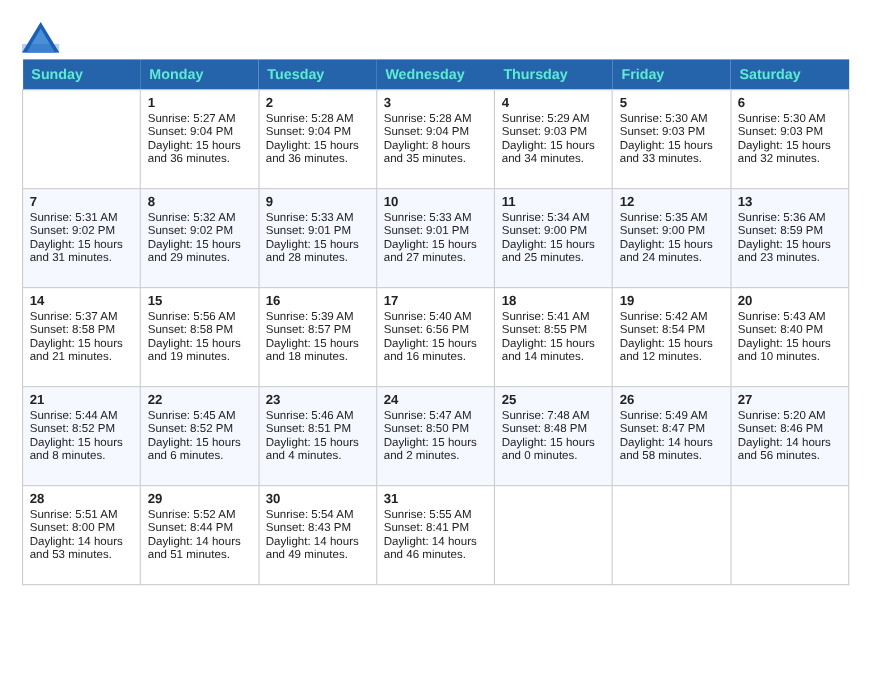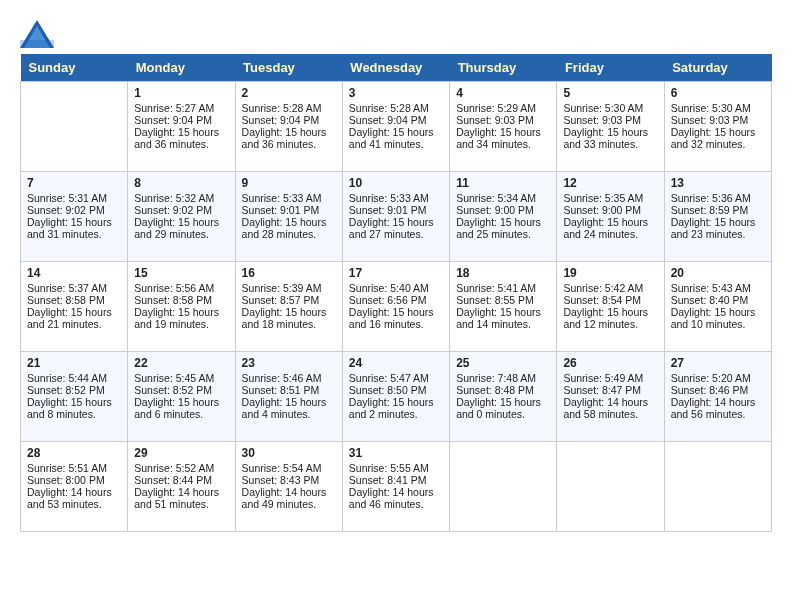--- a/index.html
+++ b/index.html
@@ -50,21 +50,21 @@
       font-size: 18px;
       color: #444;
     }
     table {
       width: 100%;
       border-collapse: collapse;
       table-layout: fixed;
     }
     th {
       background-color: #2563aa;
-      color: #fef9c3;
+      color: #5eead4;
       text-align: left;
       padding: 6px 8px;
       font-size: 13px;
       font-weight: bold;
     }
     td {
       border: 1px solid #ccc;
       vertical-align: top;
       padding: 4px 6px;
       font-size: 10.5px;
@@ -134,21 +134,21 @@
         <td>
           <div class="day-num">2</div>
           <div>Sunrise: 5:28 AM</div>
           <div>Sunset: 9:04 PM</div>
           <div>Daylight: 15 hours and 36 minutes.</div>
         </td>
         <td>
           <div class="day-num">3</div>
           <div>Sunrise: 5:28 AM</div>
           <div>Sunset: 9:04 PM</div>
-          <div>Daylight: 15 hours and 41 minutes.</div>
+          <div>Daylight: 8 hours and 35 minutes.</div>
         </td>
         <td>
           <div class="day-num">4</div>
           <div>Sunrise: 5:29 AM</div>
           <div>Sunset: 9:03 PM</div>
           <div>Daylight: 15 hours and 34 minutes.</div>
         </td>
         <td>
           <div class="day-num">5</div>
           <div>Sunrise: 5:30 AM</div>

